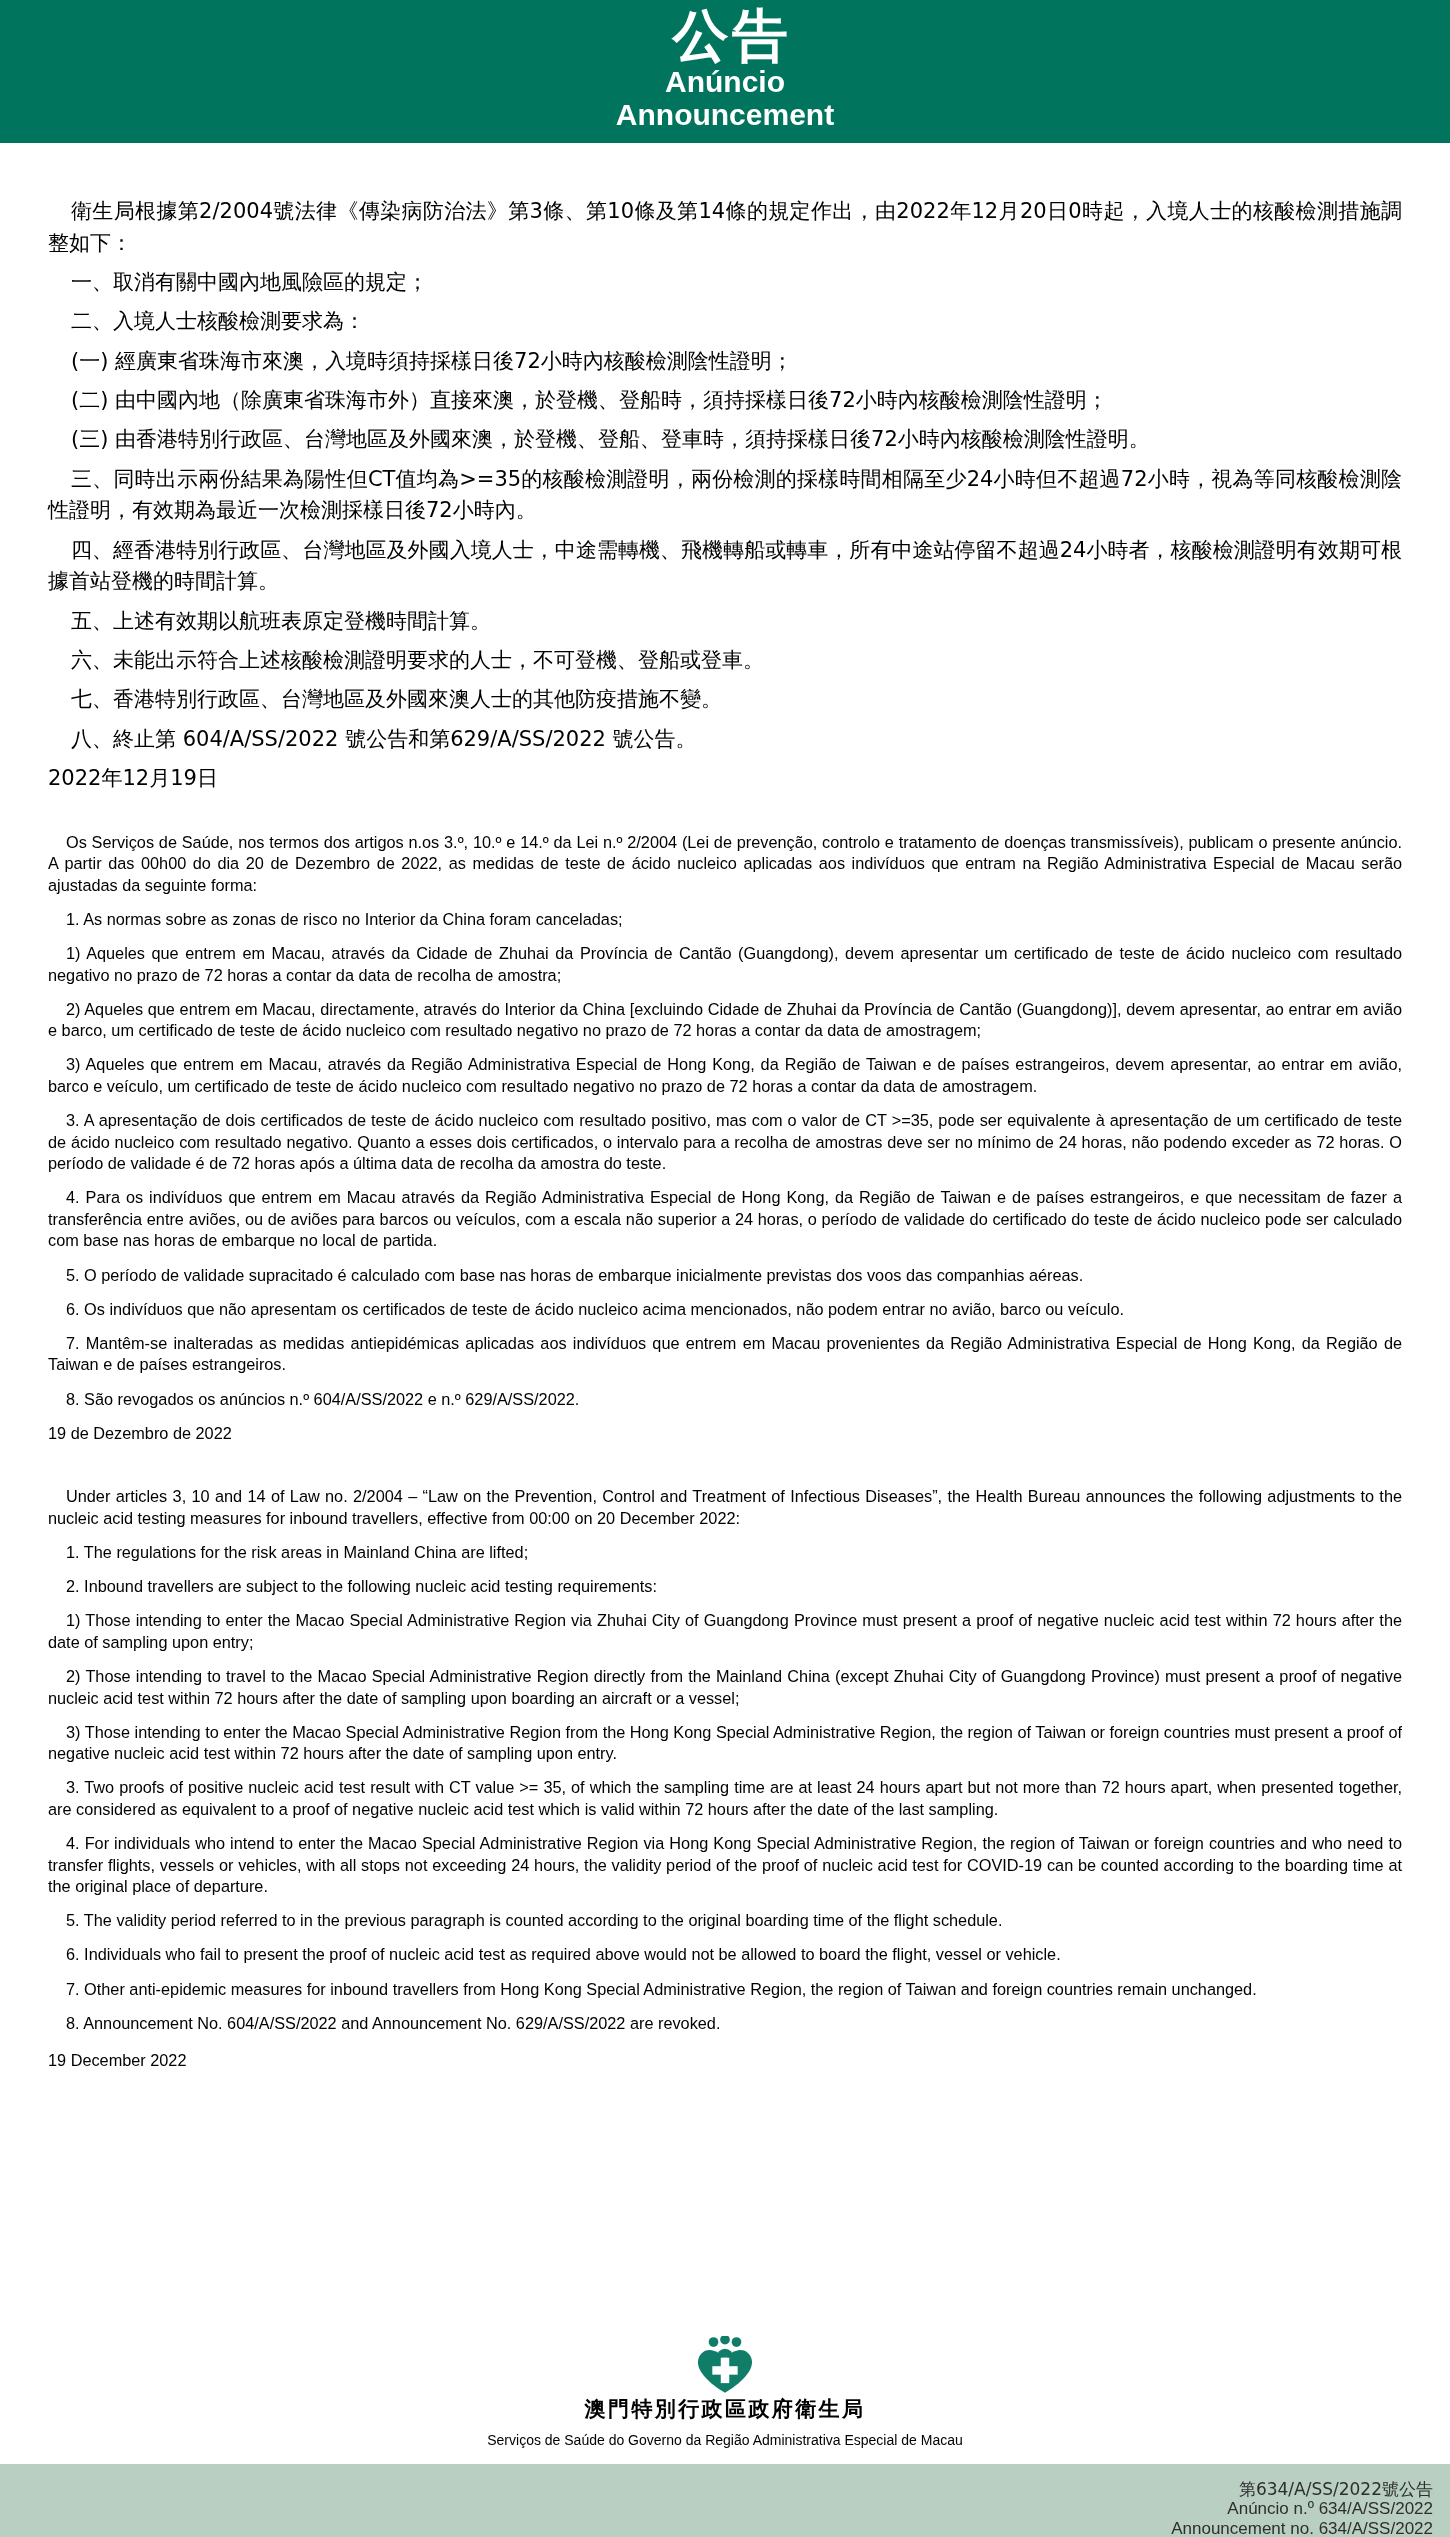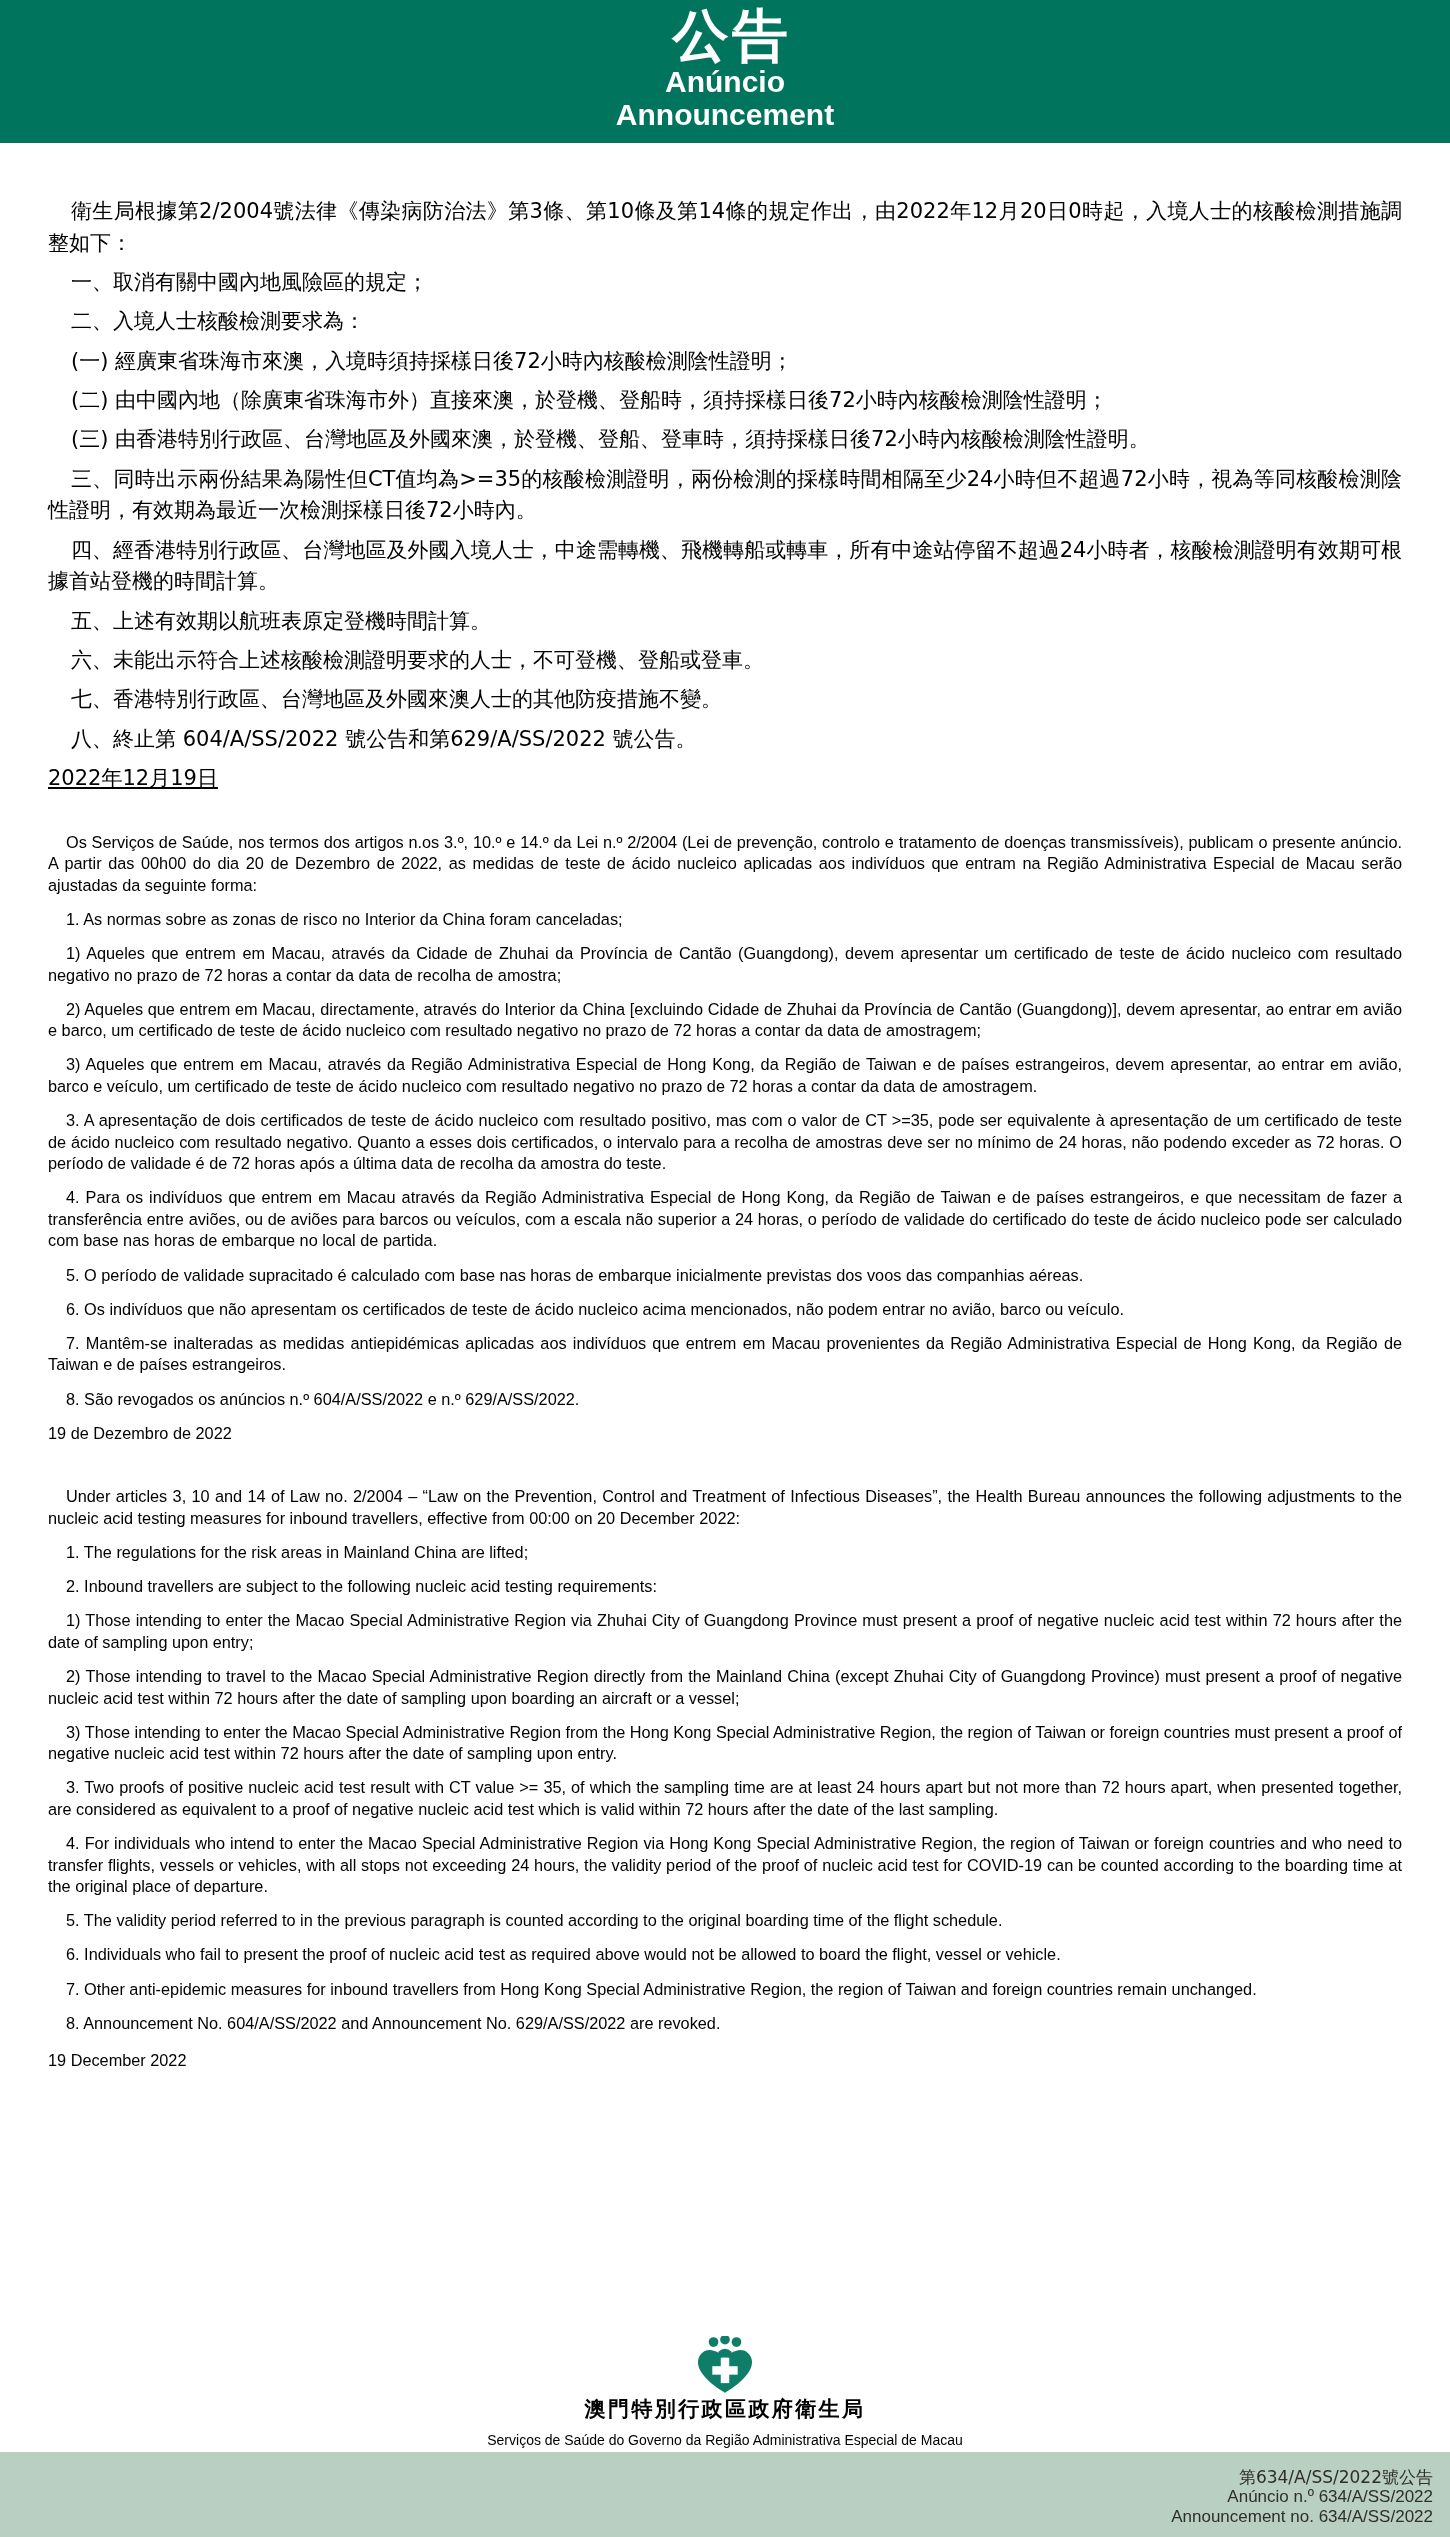--- a/index.html
+++ b/index.html
@@ -32,21 +32,21 @@
     position:absolute;top:143px;left:0;right:0;
     padding:53px 48px 0 48px;
   }
   .sec-zh p{
     font-family:"DejaVu Sans",sans-serif;
     font-size:21px;line-height:1.5;
     margin:0 0 7.9px 0;
     text-indent:23px;
     text-align:justify;
   }
-  .sec-zh p.date{text-indent:0;margin-top:6px;text-decoration:underline;}
+  .sec-zh p.date{text-indent:0;margin-top:6px;}
   .sec-pt, .sec-en{margin-top:37px;}
   .sec-pt p, .sec-en p{
     font-size:16.3px;line-height:1.32;
     margin:0 0 12.7px 0;
     text-indent:18px;
     text-align:justify;
   }
   .sec-pt p.date, .sec-en p.date{text-indent:0;margin-top:4.8px;}
   .sec-en{margin-top:42px;}
   .sec-en p.date{margin-top:16px;}
@@ -56,21 +56,21 @@
     text-align:center;
   }
   .footer .logo{display:block;margin:0 auto 2.4px auto;}
   .footer .org-zh{
     font-family:Liberation Serif, serif;
     font-size:21px;font-weight:bold;line-height:1.1;letter-spacing:2.4px;
   }
   .footer .org-pt{font-size:14px;line-height:1.25;margin-top:11px;padding-bottom:2.4px;}
   .band{
     position:absolute;left:0;right:0;bottom:0;
-    height:86px;
+    height:74px;
     background:#B9CFC2;
     text-align:right;
     padding:14.5px 17px 0 0;
     box-sizing:border-box;
     color:#2e2e2e;
   }
   .band div{line-height:1.18;}
   .band .b-zh{font-family:"DejaVu Sans",sans-serif;font-size:17px;}
   .band .b-pt,.band .b-en{font-size:17px;}
 </style>

